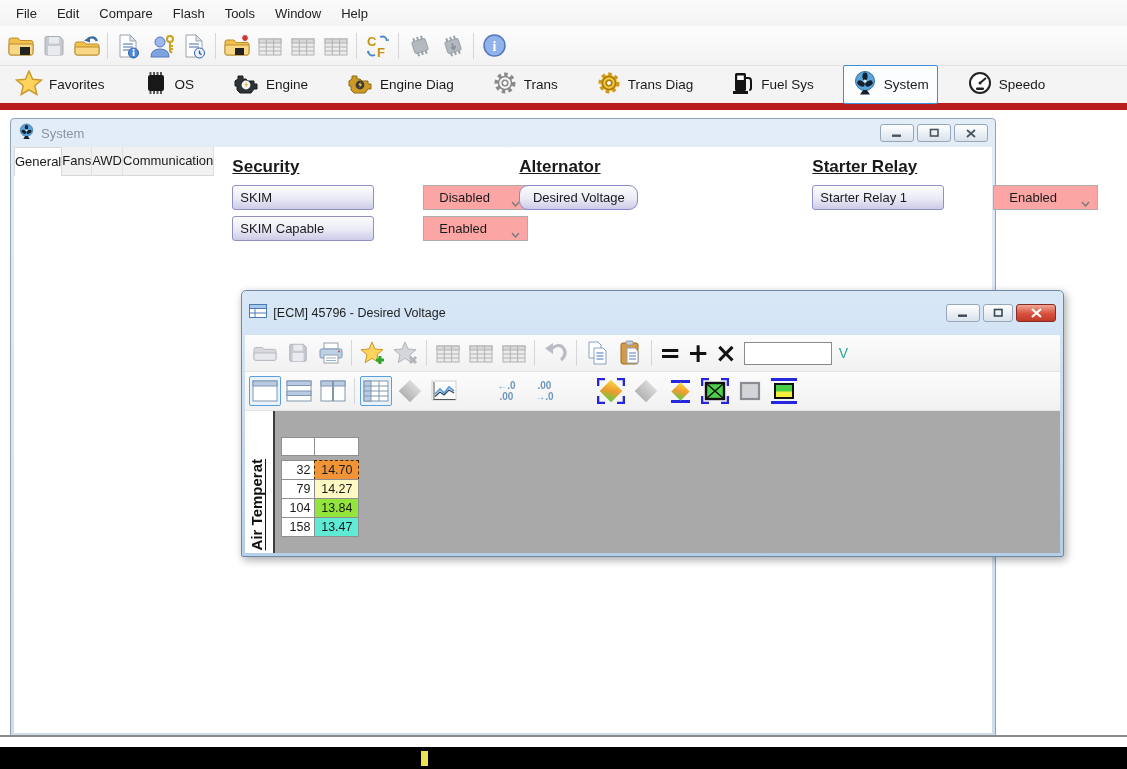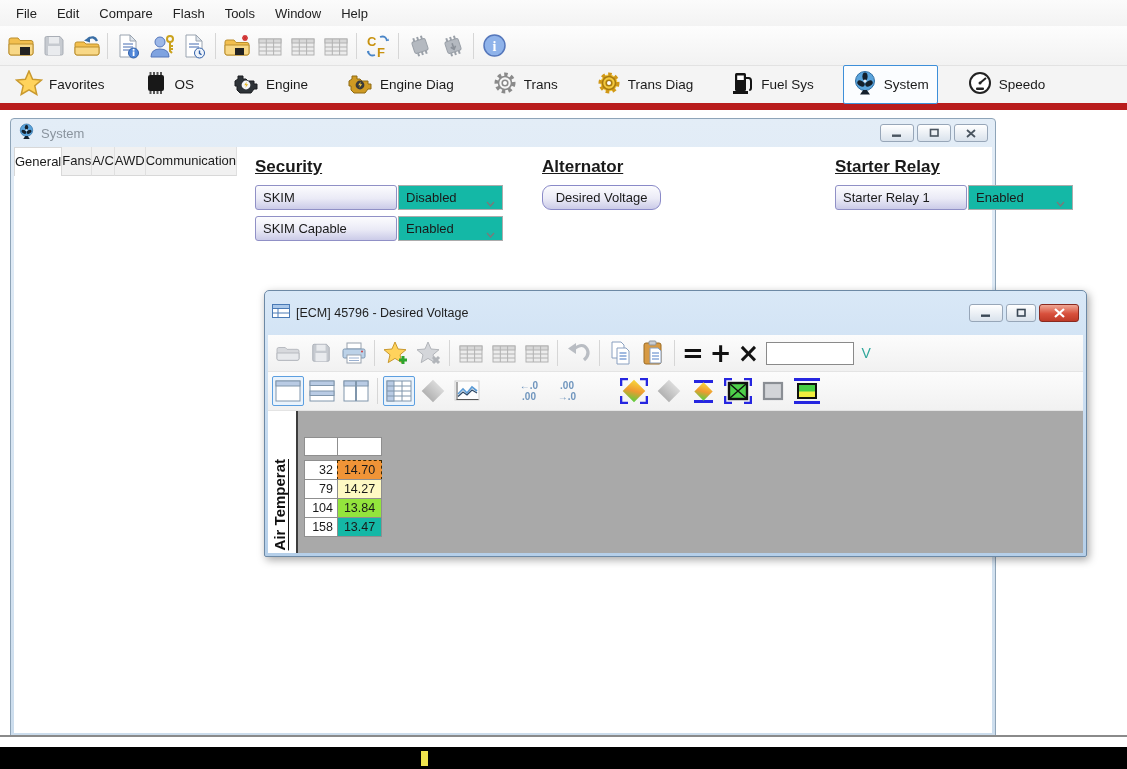--- a/index.html
+++ b/index.html
@@ -41,26 +41,26 @@
   .capbtn.red { background:linear-gradient(#f0a896,#d8503c 55%,#bf3a28); border-color:#8a2a20; width:40px; }
 
   .sys-body { flex:1; margin:0 3px 3px 3px; background:#ffffff; display:flex; flex-direction:row; min-height:0; }
   .tabstrip { height:29px; display:flex; flex:none; background:#f0f0f0; }
   .tab { flex:1; text-align:center; line-height:28px; font-size:13px; background:#f1f1f1;
     border-right:1px solid #e0e0e0; border-bottom:1px solid #d8d8d8; }
   .tab.active { background:#ffffff; border:1px solid #d8d8d8; border-bottom:none; }
   .sys-content { flex:1; position:relative; background:#ffffff; min-height:0; }
 
   .section-title { font-weight:bold; text-decoration:underline; font-size:17px; position:absolute; }
-  .prow { position:absolute; display:flex; }
+  .prow { position:absolute; display:flex;gap:48px; }
   .plabel { width:142px; height:25px; line-height:23px; padding-left:7px; font-size:13px;
     border:1px solid #9090c6; border-radius:3px;
     background:linear-gradient(180deg,#fcfcfe 0%,#eaeaf6 55%,#cbcbe8 100%); }
-  .pselect { width:105px; height:25px; margin-left:1px; border:1px solid #acacac; background:#14b8a6;
-    display:flex; align-items:center; padding-left:7px; font-size:13px; position:relative; }
+  .pselect { width:105px; height:25px; margin-left:1px; border:1px solid #acacac; background:#fca5a5;
+    display:flex; align-items:center; padding-left:15px; font-size:13px; position:relative; }
   .pselect .chev { position:absolute; right:7px; top:9px; }
   .pbtn { position:absolute; width:119px; height:25px; line-height:23px; text-align:center; font-size:13px;
     border:1px solid #8a8ac8; border-radius:9px;
     background:linear-gradient(180deg,#fcfcfe 0%,#eaeaf6 55%,#cbcbe8 100%); }
 
   
   .ecm-win { position:absolute; left:27px; top:143px; width:823px; height:267px;
     background:linear-gradient(#d9e8f7,#b5cfe9); border:1px solid #6d89a5; border-radius:5px 5px 2px 2px;
     box-shadow:2px 3px 9px rgba(0,0,0,0.35); display:flex; flex-direction:column; }
   .ecm-title { color:#1e1e1e; font-size:12.5px; margin-left:6px; }
@@ -390,21 +390,20 @@
             <svg width="10" height="9">
               <path d="M1 1 L9 8 M9 1 L1 8" stroke="#4a5560" stroke-width="1.8"></path>
             </svg>
           </span>
       </span>
     </div>
     <div class="sys-body">
       <div class="tabstrip">
         <div class="tab active">General</div>
         <div class="tab">Fans</div>
-        <div class="tab">A/C</div>
         <div class="tab">AWD</div>
         <div class="tab">Communication</div>
       </div>
       <div class="sys-content">
 
         <div class="section-title" style="left:18px; top:10px;">Security</div>
         <div class="prow" style="left:18px; top:38px;">
           <div class="plabel">SKIM</div>
           <div class="pselect">
             <span>Disabled</span>
@@ -681,21 +680,21 @@
                   <div class="trow">
                     <div class="tcell rh">79</div>
                     <div class="tcell val" style="background-color: #fef9c3;">14.27</div>
                   </div>
                   <div class="trow">
                     <div class="tcell rh">104</div>
                     <div class="tcell val" style="background-color: rgb(147, 229, 60);">13.84</div>
                   </div>
                   <div class="trow">
                     <div class="tcell rh">158</div>
-                    <div class="tcell val" style="background-color: #14b8a6;">13.47</div>
+                    <div class="tcell val" style="background-color: #5eead4;">13.47</div>
                   </div>
                 </div>
               </div>
             </div>
 
           </div>
         </div>
 
 
       </div>

